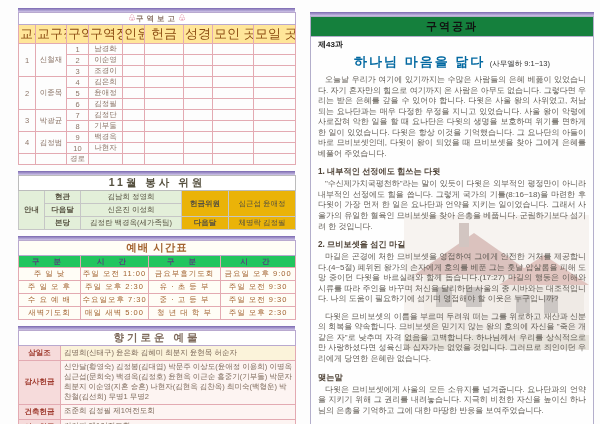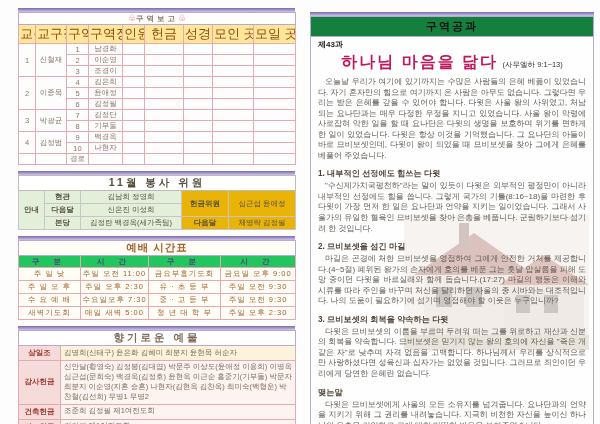--- a/index.html
+++ b/index.html
@@ -38,21 +38,21 @@
   .off .val{text-align:left;padding:1px 3px;background:#fdf4f2;white-space:normal;line-height:1.35;}
   .off .val.cream{background:#fbf3da;}
   .off tr.one td{height:12px;}
   
   .rhead{border:1px solid #b3aecb;background:#15803d;text-align:center;font-weight:bold;
          font-size:11px;letter-spacing:2px;color:#111;padding:2px 0;}
   .rbody{border:1px solid #b3aecb;border-top:none;padding:2px 7px 5px;position:relative;
          background:#fefefe;min-height:382px;box-sizing:border-box;}
   .lesson-no{font-weight:bold;font-size:8px;color:#222;}
   .rtitle-line{text-align:center;margin:2px 0 4px;}
-  .rtitle{font-weight:bold;font-size:16px;letter-spacing:2px;color:#be185d;}
+  .rtitle{font-weight:bold;font-size:13px;letter-spacing:2px;color:#0369a1;}
   .rscripture{font-size:7.5px;color:#333;margin-left:0;}
   .rbody p{font-size:8px;line-height:1.32;color:#615c55;text-align:justify;margin:2px 0 7px;
            text-indent:7px;position:relative;z-index:2;}
   .sec-h{font-size:8.2px;font-weight:bold;color:#4f4337;margin:5px 0 1px;position:relative;z-index:2;}
   .watermark{position:absolute;right:4px;top:178px;opacity:0.30;z-index:1;filter:blur(0.6px);}
 </style>
 </head>
 <body>
 
 <div class="page page-left">
@@ -334,18 +334,17 @@
     <div class="lesson-no">제43과</div>
     <div class="rtitle-line">
       <span class="rtitle">하나님 마음을 닮다</span>
       <span class="rscripture">(사무엘하 9:1~13)</span>
     </div>
     <p>오늘날 우리가 여기에 있기까지는 수많은 사람들의 은혜 베풂이 있었습니다. 자기 혼자만의 힘으로 여기까지 온 사람은 아무도 없습니다. 그렇다면 우리는 받은 은혜를 갚을 수 있어야 합니다. 다윗은 사울 왕의 사위였고, 처남 되는 요나단과는 매우 다정한 우정을 지니고 있었습니다. 사울 왕이 악령에 사로잡혀 악한 일을 할 때 요나단은 다윗의 생명을 보호하며 위기를 면하게 한 일이 있었습니다. 다윗은 항상 이것을 기억했습니다. 그 요나단의 아들이 바로 므비보셋인데, 다윗이 왕이 되었을 때 므비보셋을 찾아 그에게 은혜를 베풀어 주었습니다.</p>
     <div class="sec-h">1. 내부적인 선정에도 힘쓰는 다윗</div>
     <p>"수신제가치국평천하"라는 말이 있듯이 다윗은 외부적인 평정만이 아니라 내부적인 선정에도 힘을 씁니다. 그렇게 국가의 기틀(8:16~18)을 마련한 후 다윗이 가장 먼저 한 일은 요나단과 언약을 지키는 일이었습니다. 그래서 사울가의 유일한 혈육인 므비보셋을 찾아 은총을 베풉니다. 군림하기보다 섬기려 한 것입니다.</p>
     <div class="sec-h">2. 므비보셋을 섬긴 마길</div>
     <p>마길은 곤경에 처한 므비보셋을 영접하여 그에게 안전한 거처를 제공합니다.(4~5절) 폐위된 왕가의 손자에게 호의를 베푼 그는 훗날 압살롬을 피해 도망 중이던 다윗을 바르실래와 함께 돕습니다.(17:27) 마길의 행동은 이해와 시류를 따라 주인을 바꾸며 처신을 달리하던 사울의 종 시바와는 대조적입니다. 나의 도움이 필요하기에 섬기며 영접해야 할 이웃은 누구입니까?</p>
-    <div class="sec-h">3. 므비보셋의 회복을 약속하는 다윗</div>
     <p>다윗은 므비보셋의 이름을 부르며 두려워 떠는 그를 위로하고 재산과 신분의 회복을 약속합니다. 므비보셋은 믿기지 않는 왕의 호의에 자신을 "죽은 개 같은 자"로 낮추며 자격 없음을 고백합니다. 하나님께서 우리를 상식적으로만 사랑하셨다면 성육신과 십자가는 없었을 것입니다. 그러므로 죄인이던 우리에게 당연한 은혜란 없습니다.</p>
     <div class="sec-h">맺는말</div>
     <p>다윗은 므비보셋에게 사울의 모든 소유지를 넘겨줍니다. 요나단과의 언약을 지키기 위해 그 권리를 내려놓습니다. 지극히 비천한 자신을 높이신 하나님의 은총을 기억하고 그에 대한 마땅한 반응을 보여주었습니다.</p>
   </div>
 </div>
 
 </body></html>

